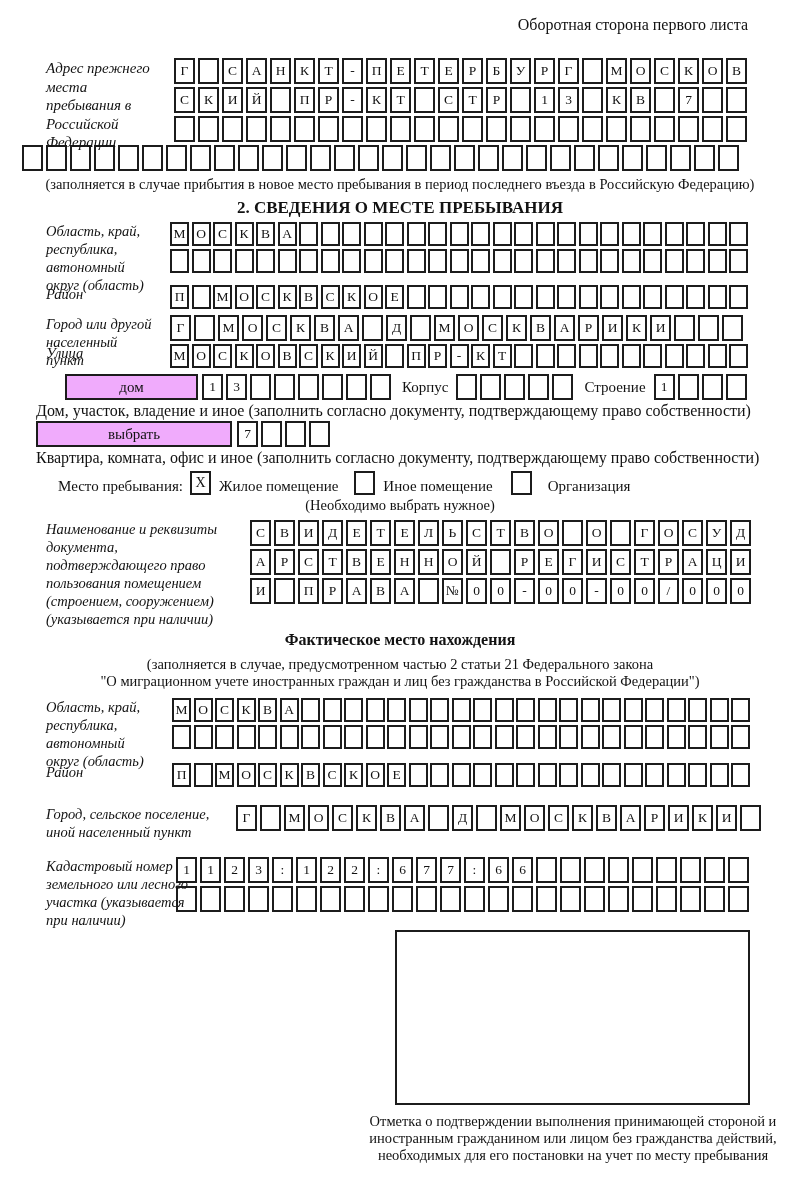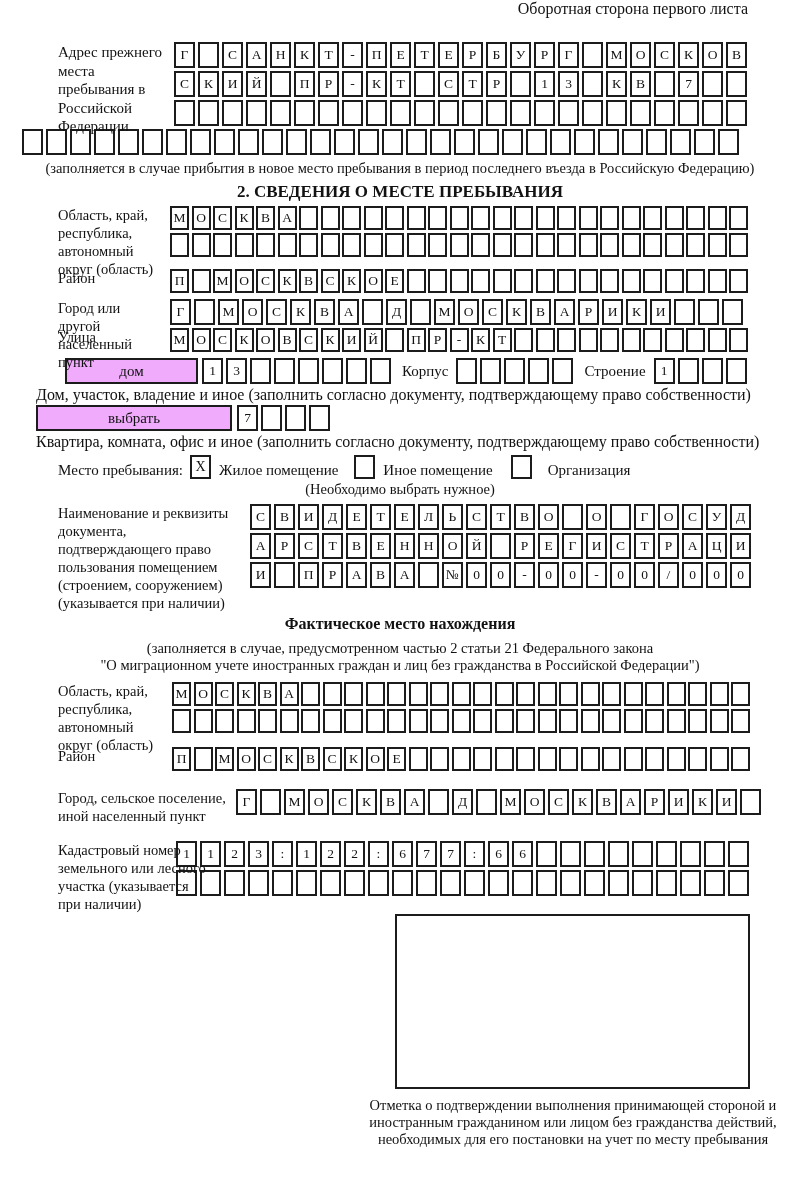--- a/index.html
+++ b/index.html
@@ -1,26 +1,26 @@
 <!DOCTYPE html>
 <html><head>
 <meta charset="utf-8">
 <style>
   html,body{margin:0;padding:0;}
   body{
     width:800px;height:1180px;background:#ffffff;overflow:hidden;
     font-family:"Liberation Serif","DejaVu Serif",serif;color:#121212;
   }
-  .page{position:relative;width:800px;height:1180px;box-sizing:border-box;}
+  .page{position:relative;width:800px;height:1180px;padding-top:16px;box-sizing:border-box;}
 
   .hdr{font-size:16px;text-align:right;margin-right:52px;line-height:18px;}
 
   
   .frow{position:relative;}
-  .lbl{position:absolute;left:58px;top:1px;font-size:14.5px;line-height:1.24;}
+  .lbl{position:absolute;left:46px;top:1px;font-size:14.5px;line-height:1.24;font-style:italic;}
   .lbl.w116{width:116px;font-size:15px;}
   .lbl.w108{width:108px;}
   .lbl.w60{width:80px;}
   .lbl.w185{width:185px;}
   .lbl.w112{width:112px;}
   .lbl.w175{width:175px;}
   .lbl.w150{width:150px;}
 
   .cellrows{display:flex;flex-direction:column;gap:3px;}
   .cells{display:flex;}

